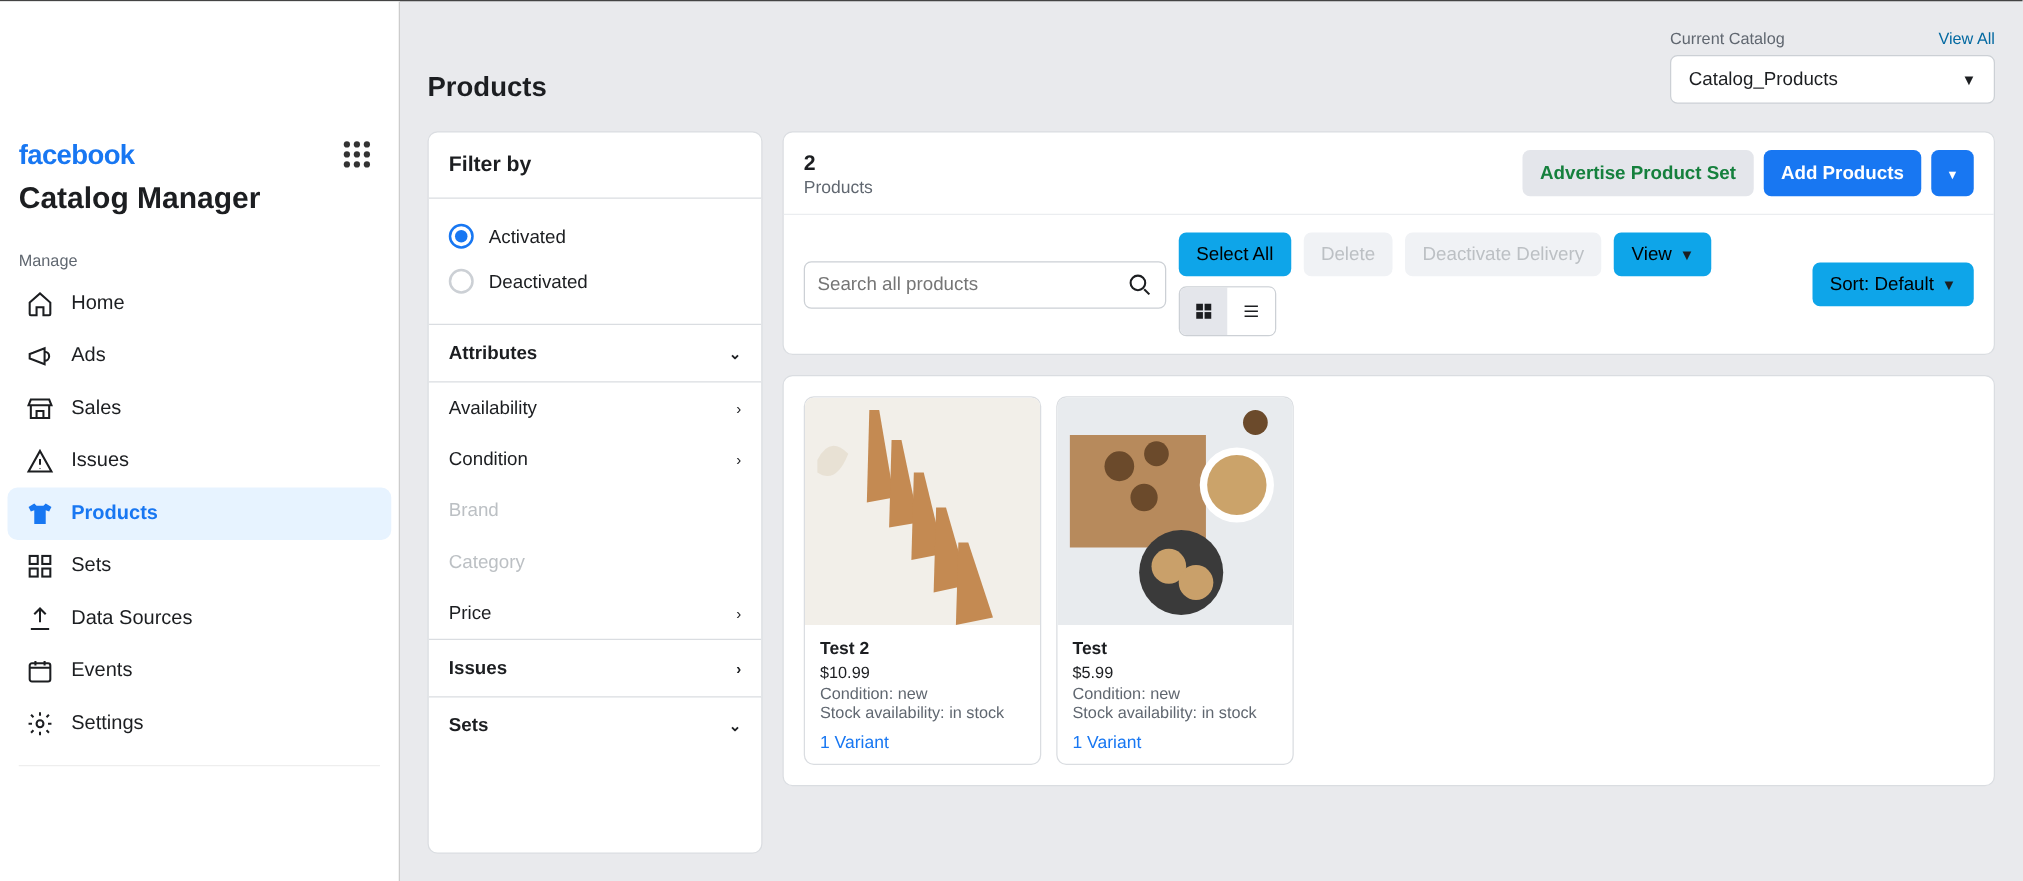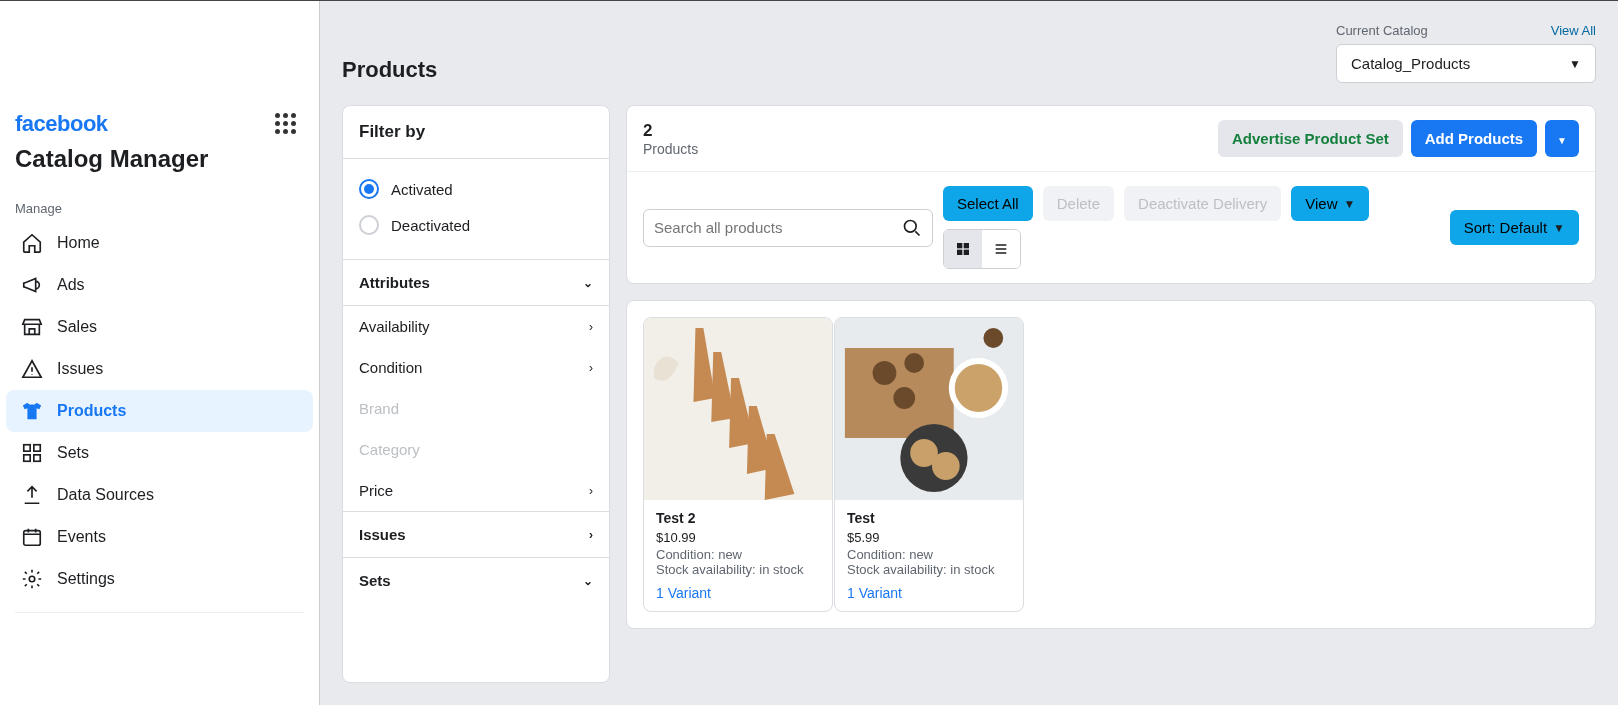--- a/index.html
+++ b/index.html
@@ -171,21 +171,21 @@
   .toolbtn {
     background:#0ea5e9; border:none; border-radius:6px; padding:9px 14px; font-size:15px; cursor:pointer; display:flex; align-items:center; gap:6px;
   }
   .toolbtn.disabled { background:#f0f2f5; color:#bcc0c4; cursor:default; }
   .view-toggle { display:flex; gap:0; border:1px solid #ccd0d5; border-radius:6px; overflow:hidden; }
   .vt-btn { width:38px; height:38px; display:flex; align-items:center; justify-content:center; background:#fff; cursor:pointer; }
   .vt-btn.active { background:#e4e6eb; }
   .toolbar-right { margin-left:auto; display:flex; gap:10px;justify-content:flex-end; }
 
   .products-grid-card { padding:16px; }
-  .products-grid { display:flex; gap:1px; flex-wrap:wrap; }
+  .products-grid { display:flex; gap:12px; flex-wrap:wrap; }
   .product-card {
     width:190px; border:1px solid #dadde1; border-radius:8px; overflow:hidden; background:#fff;
     cursor:pointer;
   }
   .product-img { width:100%; height:182px; display:block; }
   .pc-body { padding:10px 12px; font-size:14px; }
   .pc-body .name { font-weight:600; margin-bottom:4px; }
   .pc-body .price { font-size:13px; margin-bottom:2px; }
   .pc-body .meta { font-size:13px; color:#606770; }
   .pc-body .variant { color:#1877f2; font-size:14px; margin-top:8px; }

